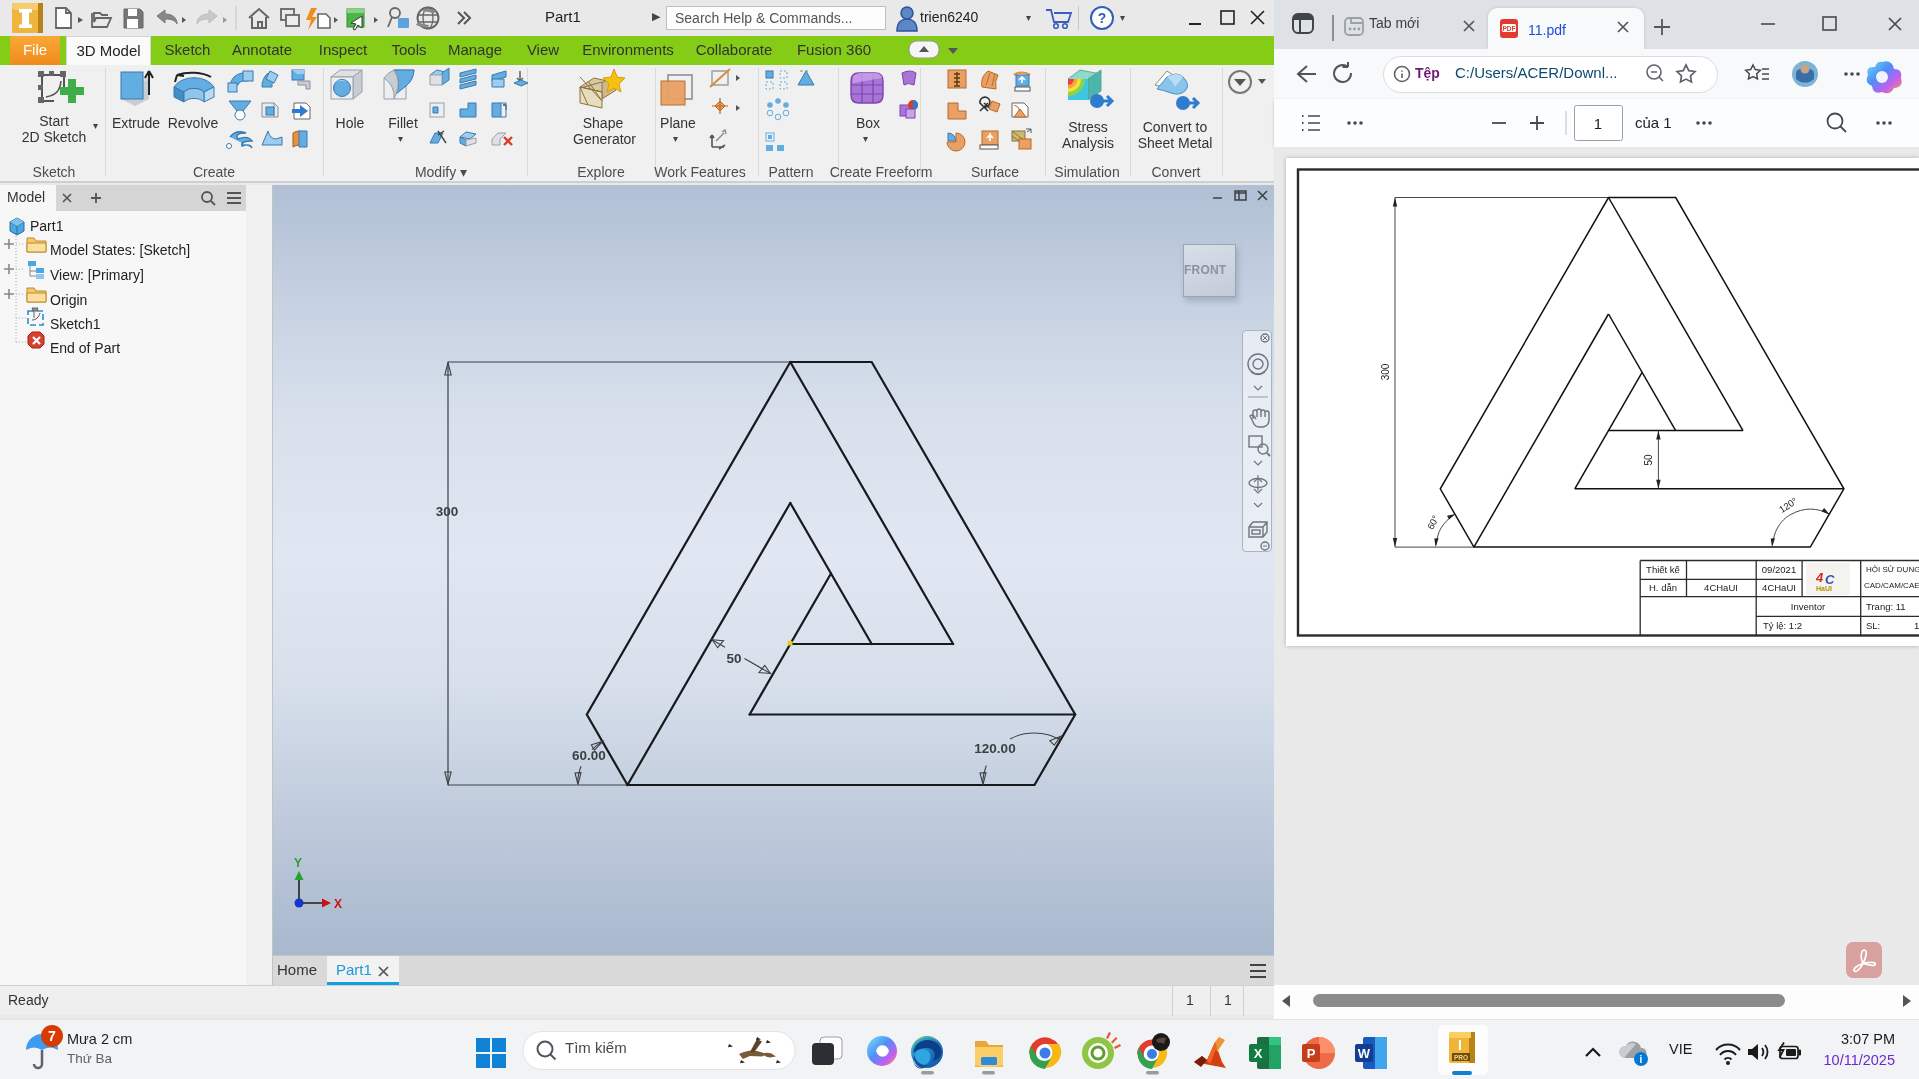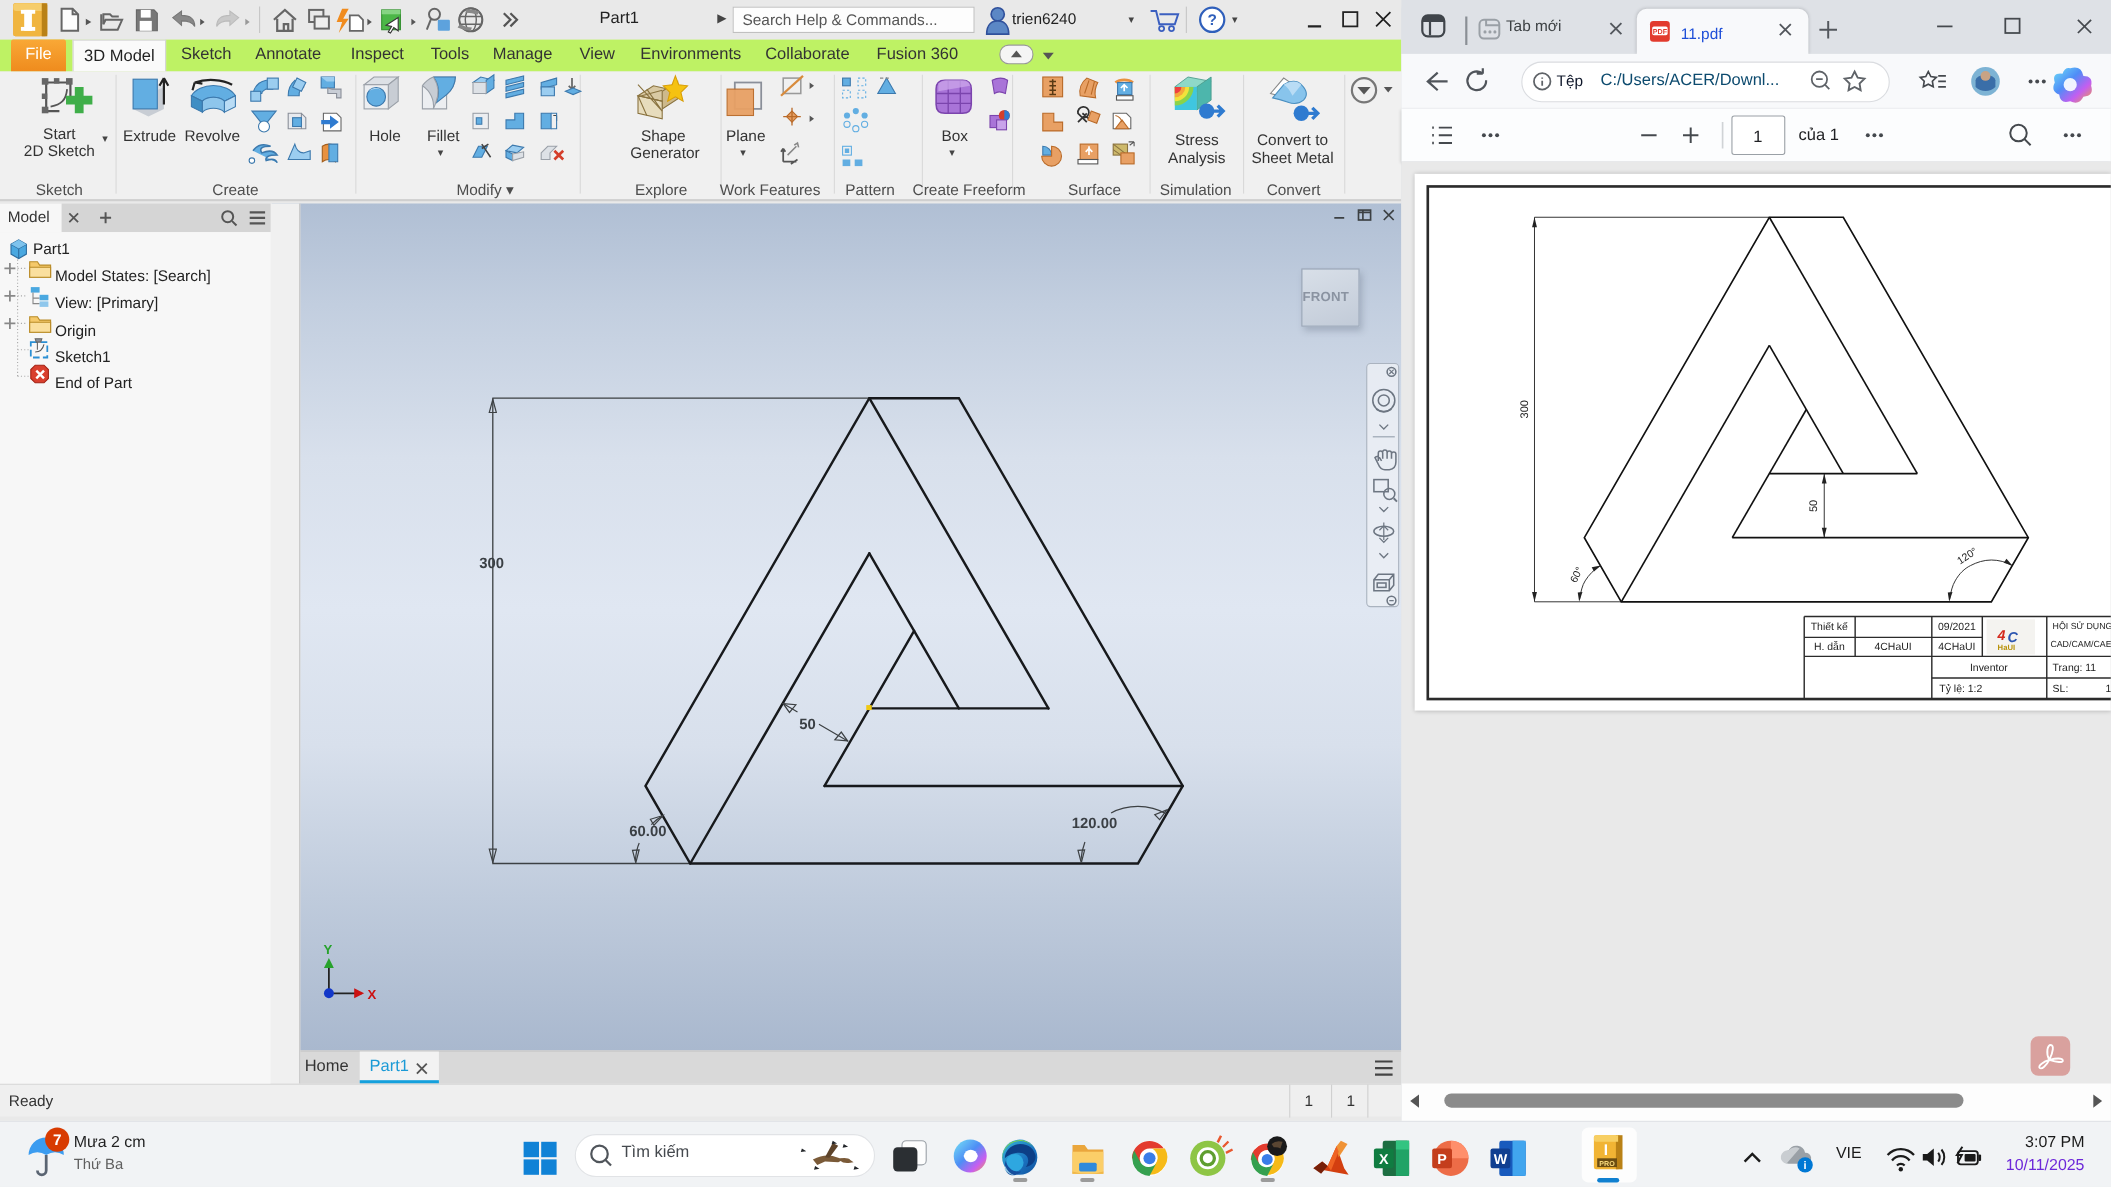--- a/index.html
+++ b/index.html
@@ -1,21 +1,21 @@
 <!DOCTYPE html>
 <html><head>
 <meta charset="utf-8">
 <style>
 *{box-sizing:border-box;margin:0;padding:0}
 html,body{width:1919px;height:1079px;overflow:hidden;font-family:"Liberation Sans",sans-serif;background:#e9e9e9}
 .abs{position:absolute;white-space:nowrap}
 
 #inv{position:absolute;left:0;top:0;width:1274px;height:1019px;background:#e9e9e9}
 #titlebar{position:absolute;left:0;top:0;width:1274px;height:36px;background:#e9e9e9}
-#tabrow{position:absolute;left:0;top:36px;width:1274px;height:29px;background:#bef264}
+#tabrow{position:absolute;left:0;top:36px;width:1274px;height:29px;background:#84cc16}
 .rtab{position:absolute;top:0;height:29px;line-height:28px;font-size:15px;color:#333;text-align:center}
 .rtab.file{background:linear-gradient(#f9a836,#ef8b1d);color:#fff;border-radius:2px 2px 0 0}
 .rtab.active{background:#fafafa;color:#222;border:1px solid #d5d5d5;border-bottom:none}
 #ribbon{position:absolute;left:0;top:65px;width:1274px;height:118px;background:#f0f0f0;border-bottom:2px solid #cfcfcf}
 .gsep{position:absolute;top:3px;width:1px;height:108px;background:#d9d9d9}
 .glabel{position:absolute;top:99px;width:120px;text-align:center;font-size:14px;color:#4d4d4d}
 .bigbtn{position:absolute;text-align:center;font-size:14px;color:#333;line-height:16px}
 
 #browser{position:absolute;left:0;top:185px;width:273px;height:800px;background:#f0f0f0;border-right:1px solid #c3c3c3;z-index:2}
 #bheader{position:absolute;left:0;top:0;width:246px;height:26px;background:#d5d5d5}
@@ -441,21 +441,21 @@
           <path d="M5 1 h6 l-1 3 h-4 z M7 4 v7" fill="#8a8f99" stroke="#666"></path>
           <path d="M5 13 c4 0 7 -3 8 -7" fill="none" stroke="#555"></path>
         </g>
 
         <g transform="translate(27,120)">
           <path d="M5 1 h8 l4 4 v8 l-4 4 h-8 l-4 -4 v-8 z" fill="#d93f2e" stroke="#a32315"></path>
           <path d="M6 6 l7 7 m0 -7 l-7 7" stroke="#fff" stroke-width="2.2"></path>
         </g>
       </svg>
       <div class="trow" style="left:30px;top:3px">Part1</div>
-      <div class="trow" style="left:50px;top:27px">Model States: [Search]</div>
+      <div class="trow" style="left:50px;top:27px">Model States: [Sketch]</div>
       <div class="trow" style="left:50px;top:52px">View: [Primary]</div>
       <div class="trow" style="left:50px;top:77px">Origin</div>
       <div class="trow" style="left:50px;top:101px">Sketch1</div>
       <div class="trow" style="left:50px;top:125px">End of Part</div>
     </div>
   </div>
   <div id="viewport">
     <svg id="sketch" width="1027" height="770" style="position:absolute;left:0;top:0">
 
       <g stroke="#3c4043" stroke-width="1.2" fill="none">
@@ -625,21 +625,21 @@
         <linearGradient id="cop" x1="0" y1="0" x2="1" y2="1">
           <stop offset="0" stop-color="#6ee0f7"></stop>
             <stop offset=".4" stop-color="#4f8df7"></stop>
             <stop offset=".7" stop-color="#c45ef0"></stop>
             <stop offset="1" stop-color="#f2a03d"></stop>
         </linearGradient>
       </defs>
       <path d="M608 13 q10 -3 12 7 q9 0 7 9 q3 9 -7 10 q-4 8 -12 4 q-9 3 -10 -6 q-8 -3 -4 -11 q-3 -9 7 -8 q2 -6 7 -5 z" fill="url(#cop)"></path>
       <circle cx="608" cy="28" r="6" fill="#fff" opacity=".9"></circle>
     </svg>
-    <div class="abs" style="left:141px;top:16px;font-size:14px;color:#0f172a;font-weight:normal">Tệp</div>
+    <div class="abs" style="left:141px;top:16px;font-size:14px;color:#701a75;font-weight:bold">Tệp</div>
     <div class="abs" style="left:181px;top:15px;font-size:15px;color:#0c4a6e">C:/Users/ACER/Downl...</div>
   </div>
   <div id="pdfbar">
     <svg width="645" height="48">
       <g stroke="#45494e" stroke-width="1.7" fill="none">
         <path d="M34 17 h12 M34 24 h12 M34 31 h12"></path>
         <path d="M28 17 h1.5 M28 24 h1.5 M28 31 h1.5" stroke-width="2.2"></path>
       </g>
       <circle cx="75" cy="24" r="1.8" fill="#45494e"></circle>
         <circle cx="81" cy="24" r="1.8" fill="#45494e"></circle>

